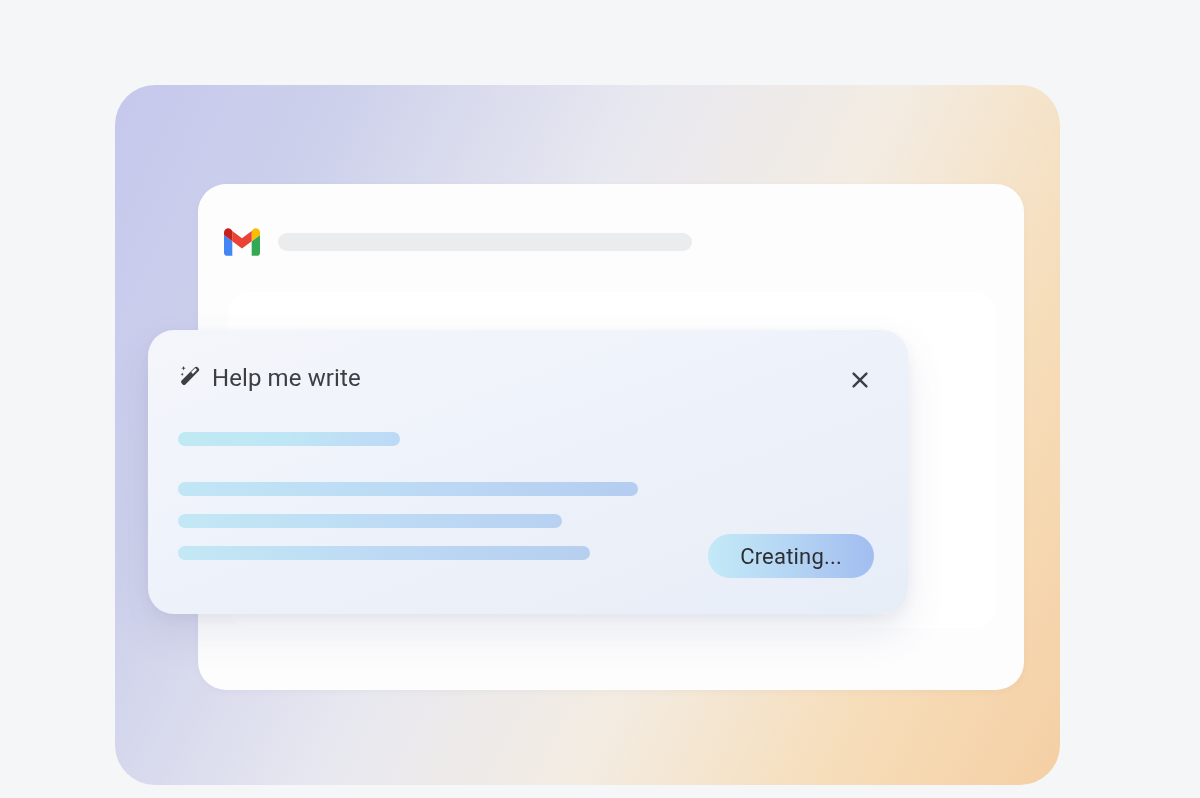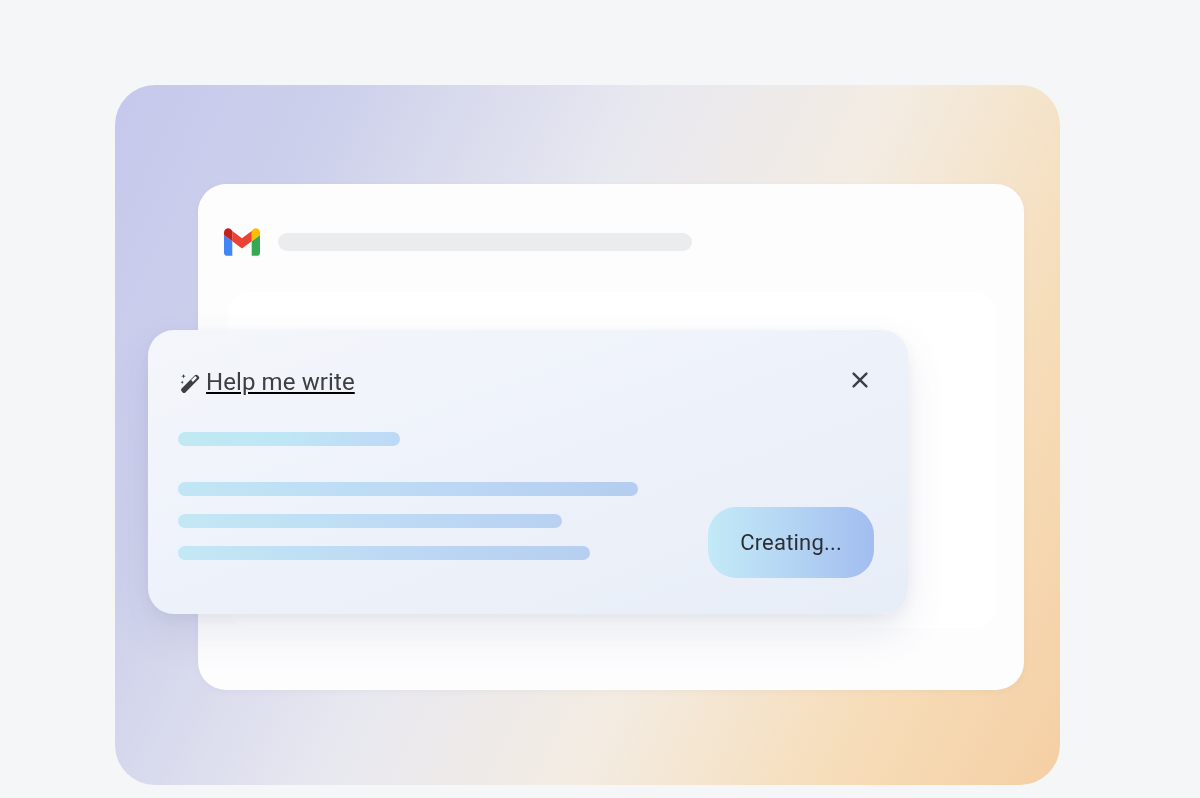--- a/index.html
+++ b/index.html
@@ -85,23 +85,22 @@
       background: linear-gradient(160deg, #f4f6fb 0%, #eef2fa 45%, #e7edf7 100%);
       border-radius: 26px;
       box-shadow:
         0 18px 40px rgba(80, 90, 140, 0.12),
         0 4px 12px rgba(80, 90, 140, 0.06);
       padding: 34px 32px 28px 30px;
     }
 
     .card-header-row {
       display: flex;
-      align-items: flex-end;
-      gap: 4px;
-      text-decoration: underline;
+      align-items: flex-start;
+      gap: 10px;
     }
 
     .magic-wand-icon {
       width: 24px;
       height: 24px;
       display: block;
       color: #3c4043;
     }
 
     .card-title {
@@ -140,21 +139,21 @@
 
     .skel.s1 { width: 222px; margin-bottom: 36px; }
     .skel.s2 { width: 460px; margin-bottom: 18px; background: linear-gradient(90deg, #c1e6f5 0%, #b9d5f3 70%, #b4cdf0 100%); }
     .skel.s3 { width: 384px; margin-bottom: 18px; background: linear-gradient(90deg, #c3e8f5 0%, #bcdaf4 60%, #b8d1f1 100%); }
     .skel.s4 { width: 412px; background: linear-gradient(90deg, #c3e8f5 0%, #bbd7f3 60%, #b6cfef 100%); }
 
     .creating-pill {
       position: absolute;
       right: 34px;
       bottom: 36px;
-      height: 71px;
+      height: 44px;
       padding: 0 32px;
       border-radius: 28px;
       display: flex;
       align-items: center;
       justify-content: center;
       background: linear-gradient(90deg, #c3eaf7 0%, #b6d7f4 45%, #a2bdf0 100%);
       cursor: default;
     }
 
     .creating-pill-label {

